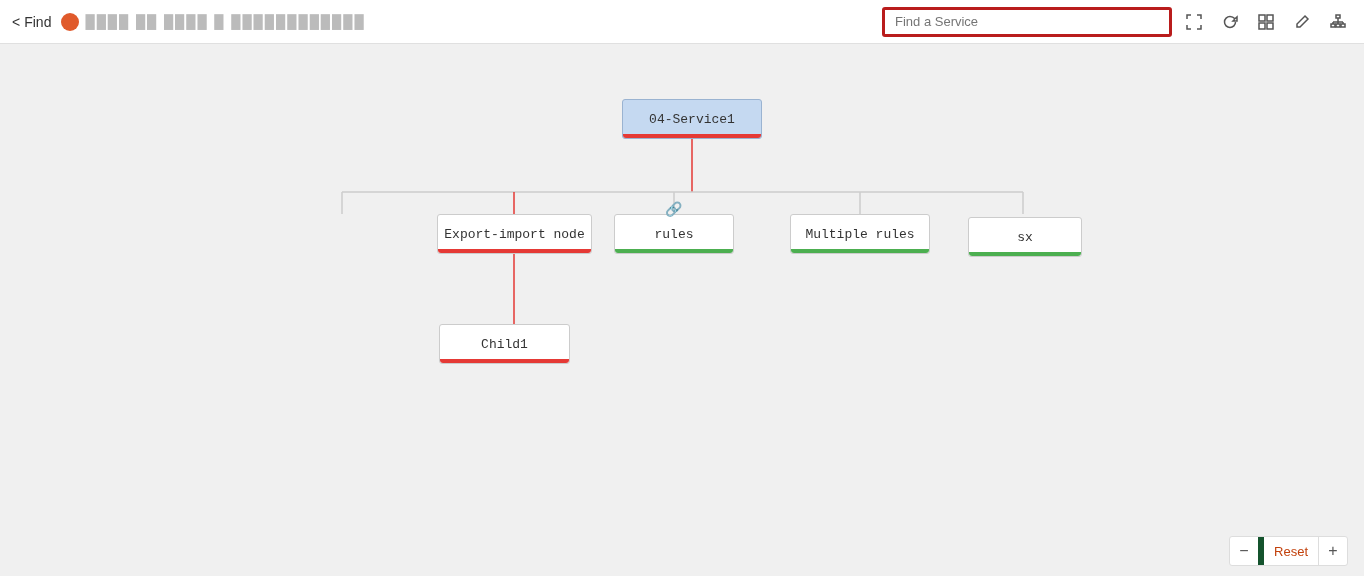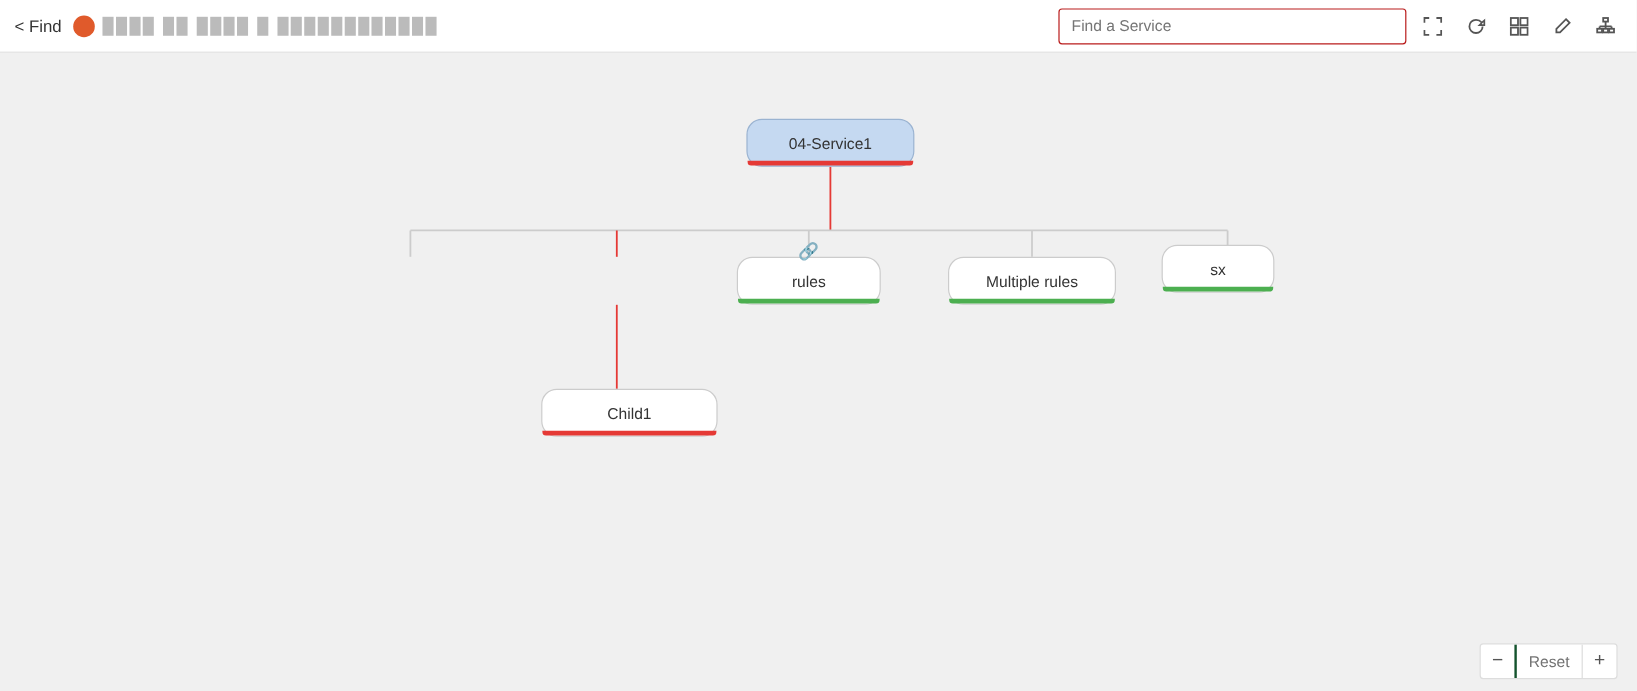--- a/index.html
+++ b/index.html
@@ -58,21 +58,21 @@
 
     
     .right-toolbar {
       display: flex;
       align-items: center;
       gap: 8px;
     }
     .search-input {
       width: 290px;
       height: 30px;
-      border: 1px solid #b91c1c;
+      border: 3px solid #b91c1c;
       border-radius: 3px;
       padding: 0 10px;
       font-size: 13px;
       color: #999;
       outline: none;
     }
     .toolbar-btn {
       width: 28px;
       height: 28px;
       border: none;
@@ -99,28 +99,29 @@
       width: 100%;
       height: 100%;
       pointer-events: none;
     }
 
     
     .node {
       position: absolute;
       background: #fff;
       border: 1px solid #ccc;
-      border-radius: 13px;
+      border-radius: 3px;
       display: flex;
       align-items: center;
       justify-content: center;
       font-size: 13px;
       color: #333;
       cursor: pointer;
       user-select: none;
+      font-family: Liberation Mono, monospace;
     }
     .node::after {
       content: '';
       position: absolute;
       bottom: 0; left: 0; right: 0;
       height: 4px;
       border-radius: 0 0 3px 3px;
     }
     .node.red-bottom::after { background: #e53935; }
     .node.green-bottom::after { background: #4caf50; }
@@ -162,22 +163,22 @@
       cursor: pointer;
       font-size: 16px;
       color: #555;
       display: flex;
       align-items: center;
       justify-content: center;
     }
     .zoom-label {
       padding: 0 10px;
       font-size: 13px;
-      color: #737373;
-      border-left: 2px solid #14532d;
+      color: #c2410c;
+      border-left: 6px solid #14532d;
       border-right: 1px solid #ddd;
       height: 28px;
       display: flex;
       align-items: center;
     }
   </style>
 </head>
 <body>
 
 <div class="topbar">
@@ -245,35 +246,38 @@
     <line x1="1023" y1="148" x2="1023" y2="170" stroke="#ccc" stroke-width="1.5"></line>
 
     <line x1="514" y1="210" x2="514" y2="280" stroke="#e53935" stroke-width="1.5"></line>
   </svg>
 
   <div class="node root" style="left:622px; top:55px; width:140px; height:40px;">
     <span>04-Service1</span>
   </div>
 
 
+  <div class="node red-bottom" style="left:437px; top:170px; width:155px; height:40px;">
+    <span>Export-import node</span>
+  </div>
 
   <div class="node green-bottom" style="left:614px; top:170px; width:120px; height:40px; position:absolute;">
     <span class="link-icon">🔗</span>
     <span>rules</span>
   </div>
 
   <div class="node green-bottom" style="left:790px; top:170px; width:140px; height:40px;text-align:center;">
     <span>Multiple rules</span>
   </div>
 
-  <div class="node green-bottom" style="left:968px; top:160px; width:94px; height:40px;text-align:center;">
+  <div class="node green-bottom" style="left:968px; top:173px; width:114px; height:40px;text-align:center;">
     <span>sx</span>
   </div>
 
-  <div class="node red-bottom" style="left:451px; top:280px; width:147px; height:40px;justify-content:center;">
+  <div class="node red-bottom" style="left:439px; top:280px; width:131px; height:40px;justify-content:center;">
     <span>Child1</span>
   </div>
 
   <div class="zoom-controls">
     <button class="zoom-btn">
       <span>−</span>
     </button>
     <span class="zoom-label">Reset</span>
     <button class="zoom-btn">
       <span>+</span>

